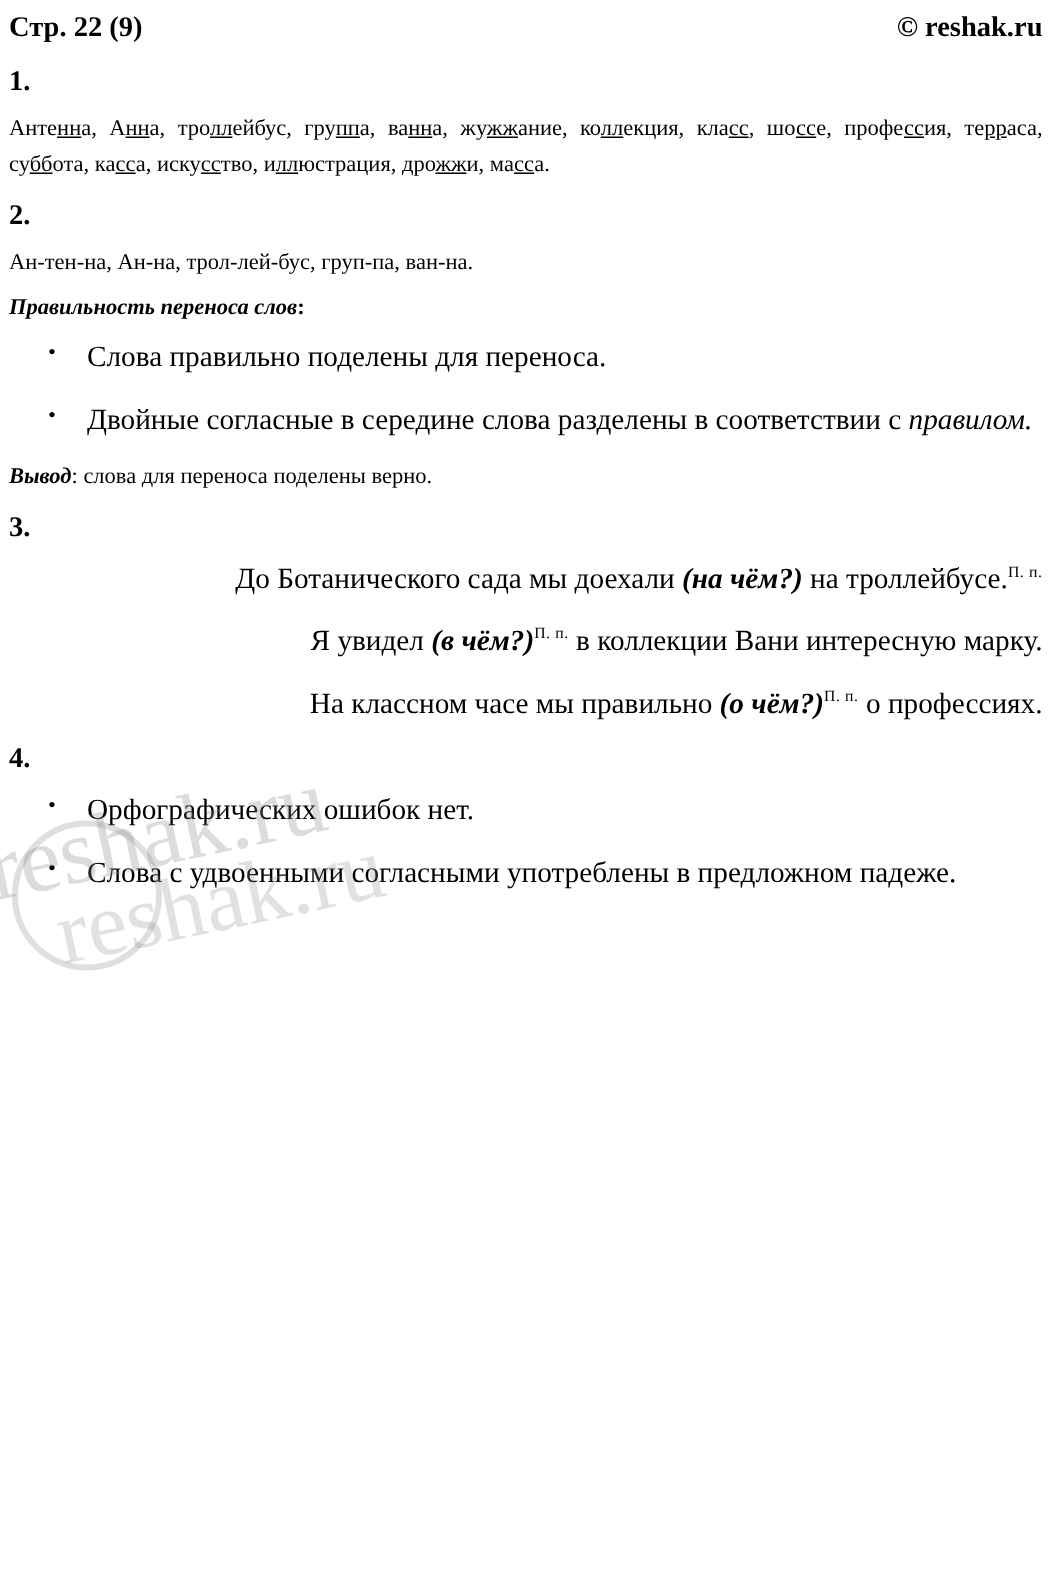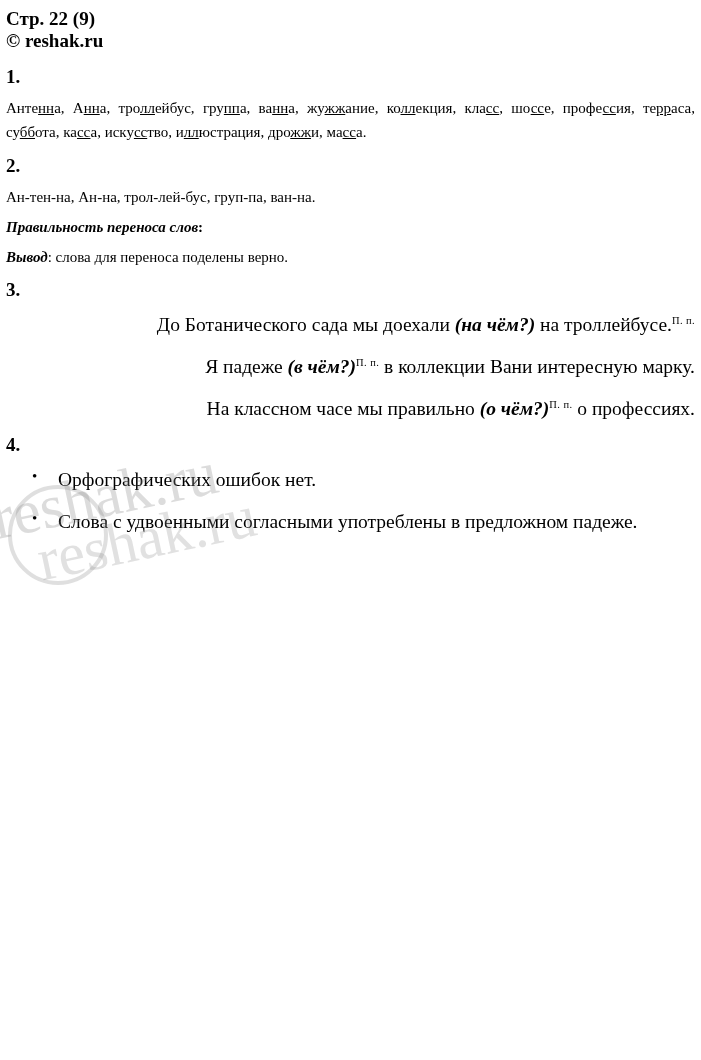--- a/index.html
+++ b/index.html
@@ -21,21 +21,20 @@
     box-sizing: border-box;
     width: 701px;
   }
   .header {
     display: flex;
     justify-content: space-between;
     align-items: baseline;
     font-size: 19px;
     font-weight: bold;
     margin-bottom: 14px;
-    flex-direction: column;
   }
   .header .right {
     font-weight: bold;
   }
   .num {
     font-size: 19px;
     font-weight: bold;
     margin: 10px 0 8px 0;
   }
   p.body {
@@ -160,33 +159,41 @@
 
 
   <div class="num">2.</div>
 
   <p class="body">Ан-тен-на, Ан-на, трол-лей-бус, груп-па, ван-на.</p>
 
   <p class="body">
     <span class="bolditalic">Правильность переноса слов</span><span class="bold">:</span>
   </p>
 
+  <ul class="bullets">
+    <li>
+      <span>Слова правильно поделены для переноса.</span>
+    </li>
+    <li>
+      <span>Двойные согласные в середине слова разделены в соответствии с </span><span class="italic">правилом.</span>
+    </li>
+  </ul>
 
   <p class="body">
     <span class="bolditalic">Вывод</span><span>: слова для переноса поделены верно.</span>
   </p>
 
   <div class="num">3.</div>
 
   <div class="q-line">
     <span>До Ботанического сада мы доехали </span><span class="italic bold">(на чём?)</span><span> на троллейбусе.</span><span class="sup-case">П. п.</span>
   </div>
 
   <div class="q-line">
-    <span>Я падеже </span><span class="italic bold">(в чём?)</span><span class="sup-case">П. п.</span><span> в коллекции Вани интересную марку.</span>
+    <span>Я увидел </span><span class="italic bold">(в чём?)</span><span class="sup-case">П. п.</span><span> в коллекции Вани интересную марку.</span>
   </div>
 
   <div class="q-line">
     <span>На классном часе мы правильно </span><span class="italic bold">(о чём?)</span><span class="sup-case">П. п.</span><span> о профессиях.</span>
   </div>
 
   <div class="num">4.</div>
 
 
   <ul class="bullets">

